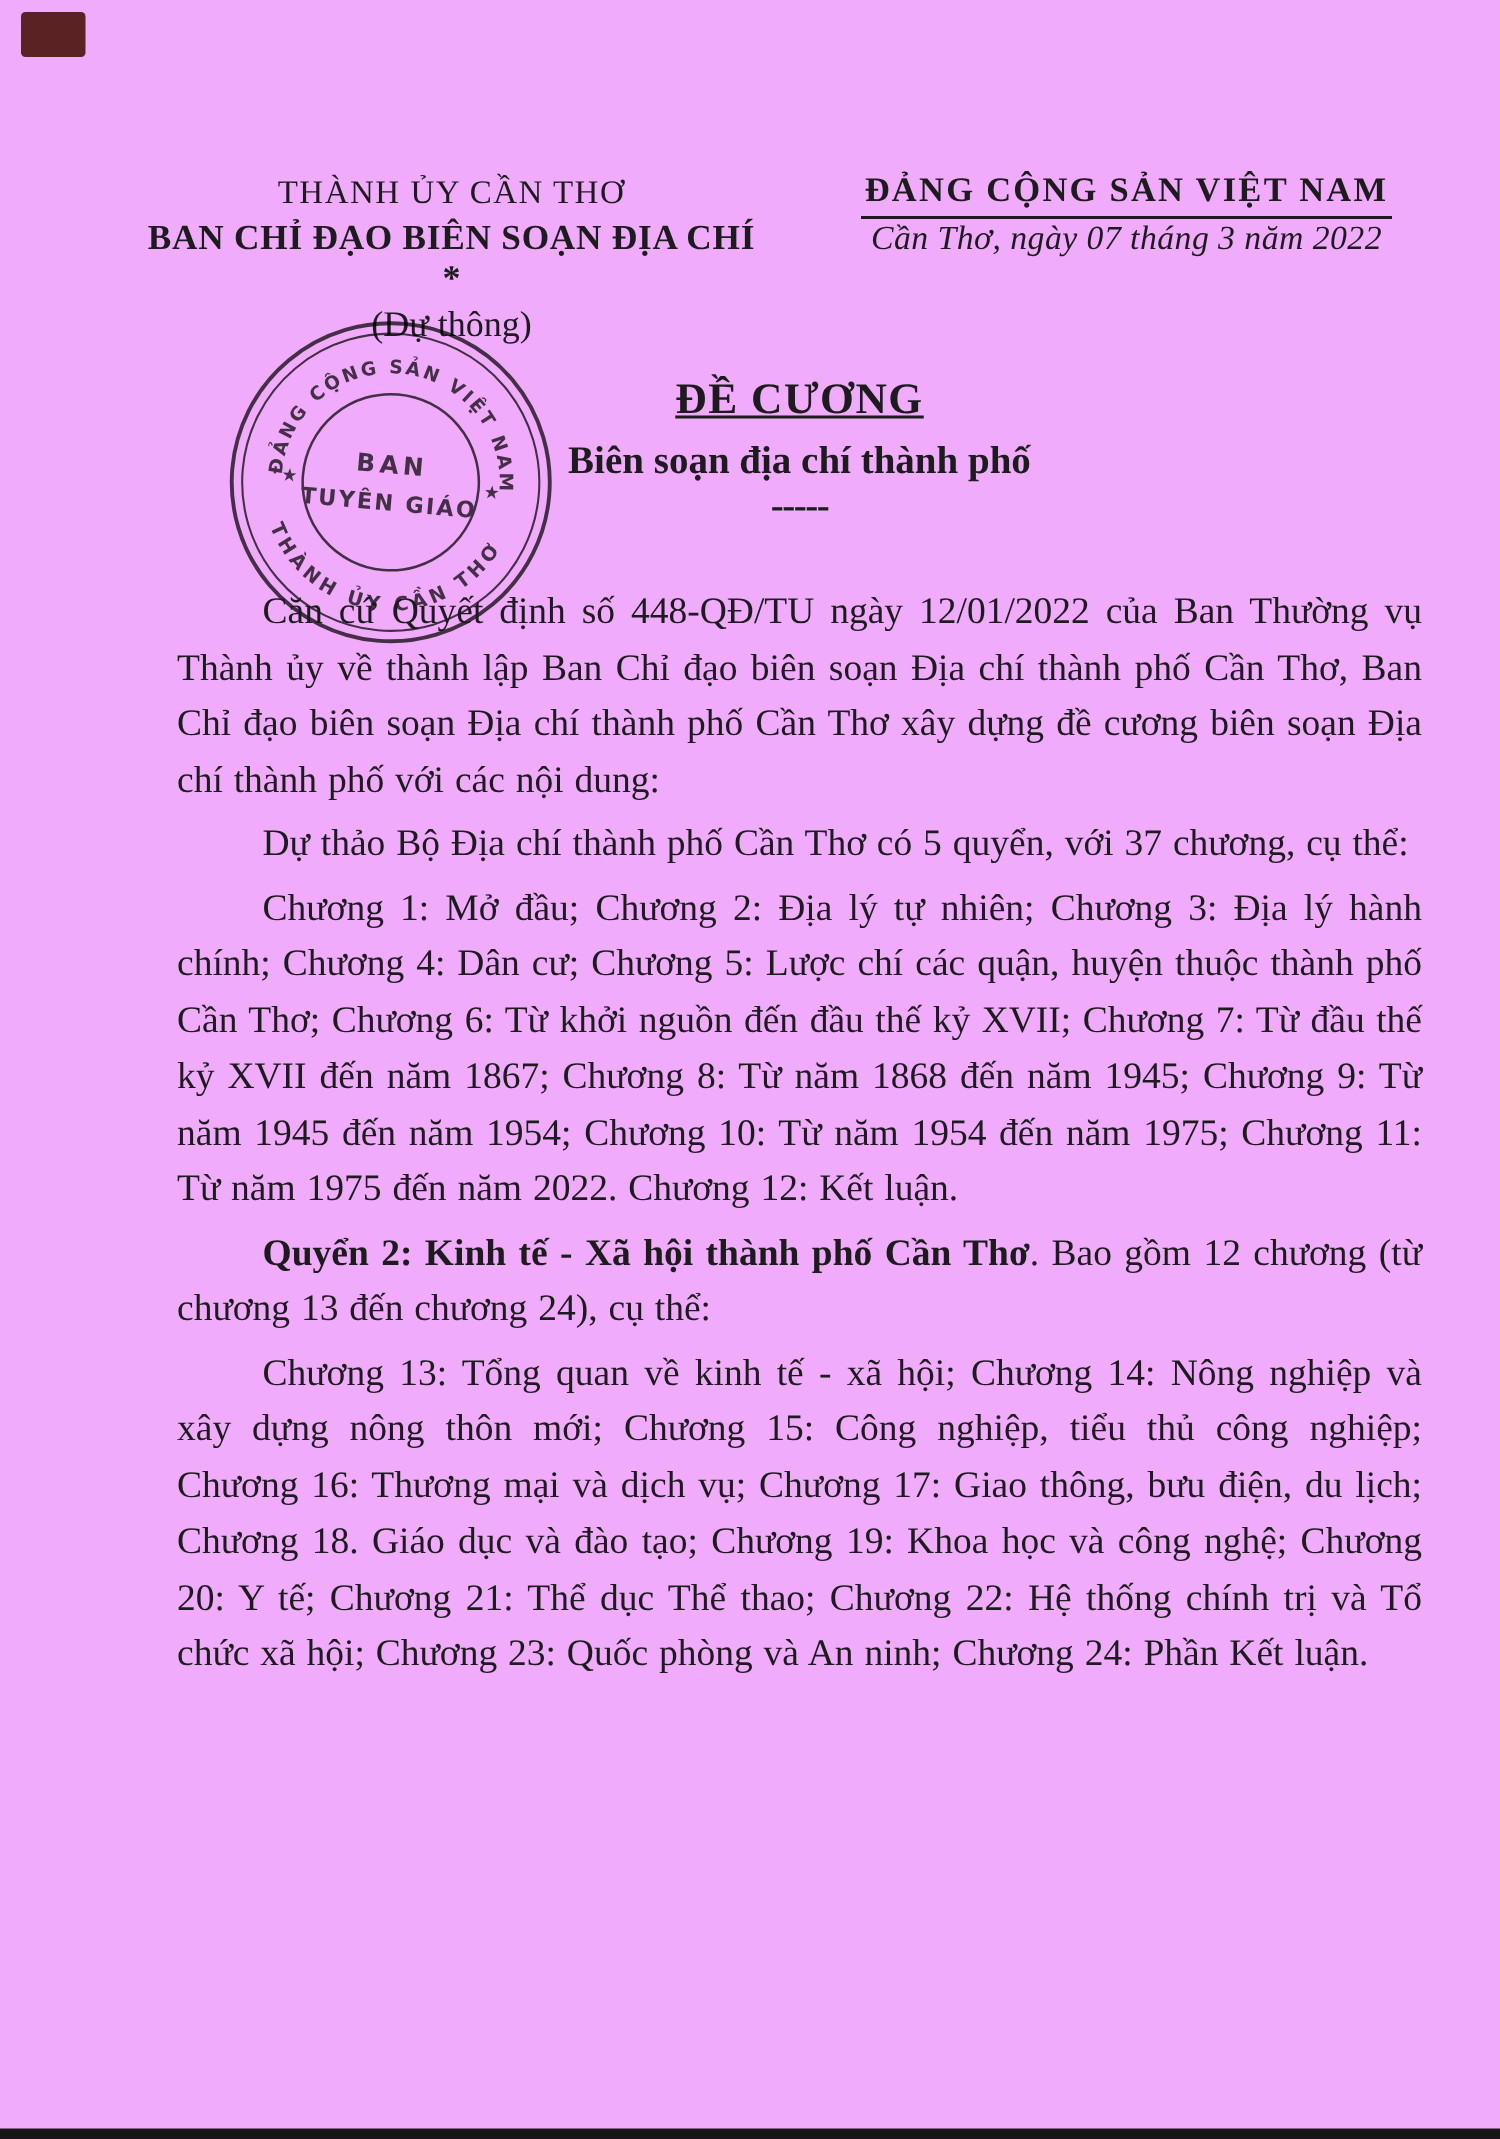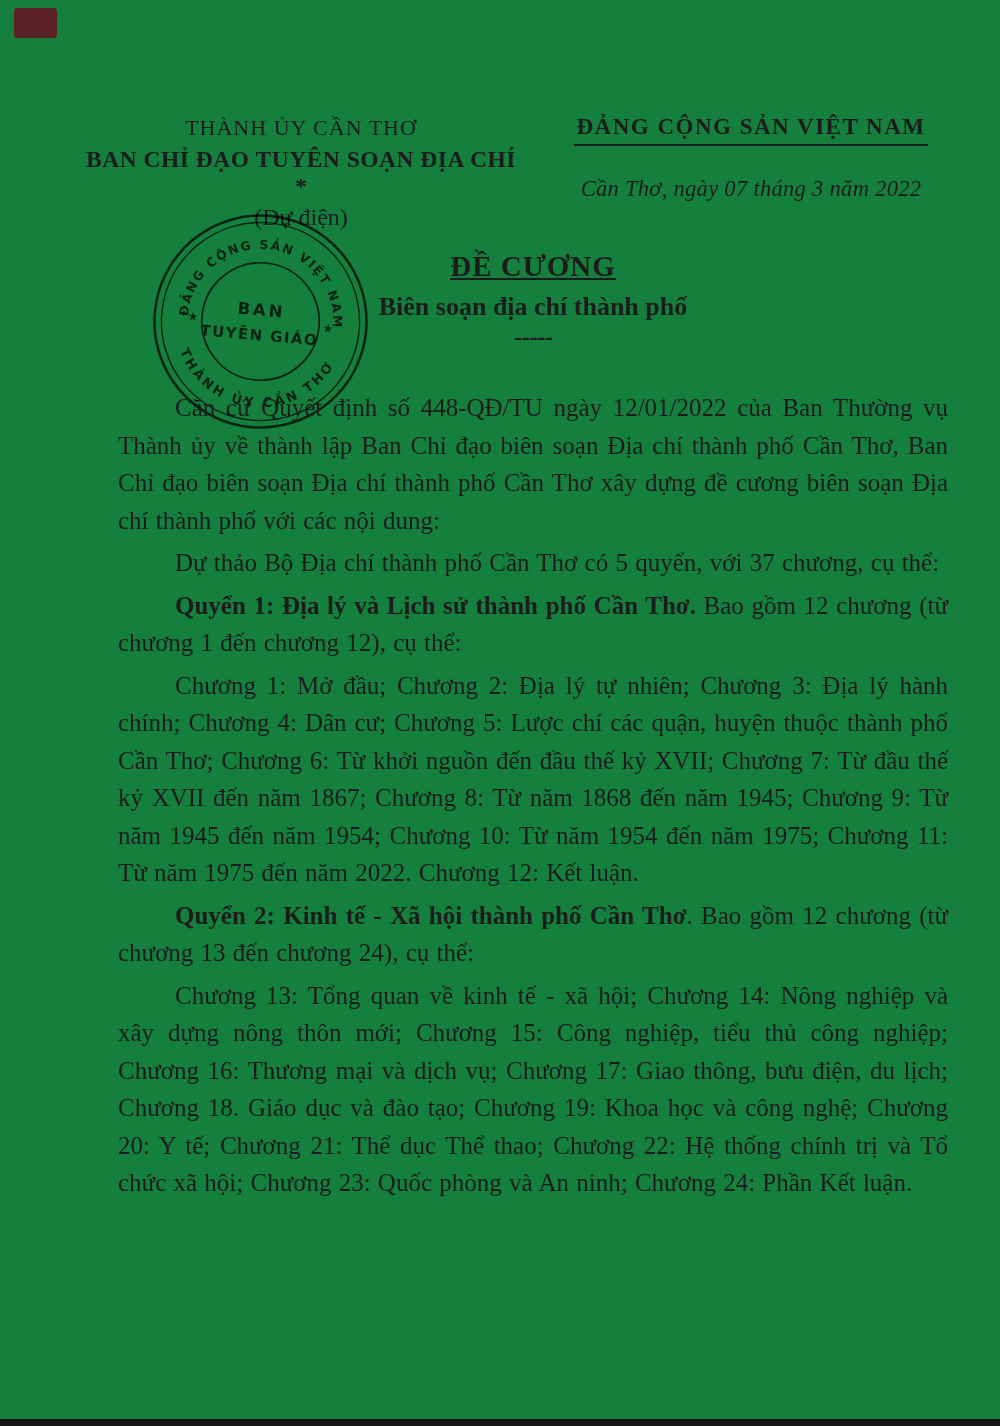--- a/index.html
+++ b/index.html
@@ -4,21 +4,21 @@
 <style>
   html,body{margin:0;padding:0;}
   body{
     width:1000px;height:1426px;
     background:#ffffff;
     font-family:"Liberation Serif","DejaVu Serif",serif;
     color:#1c1c1c;
     position:relative;
     overflow:hidden;
   }
-  .page{position:absolute;inset:0;background:#15803d;}
+  .page{position:absolute;inset:0;background:#f0abfc;}
   .corner-mark{
     position:absolute;left:14px;top:8px;width:43px;height:30px;
     border-radius:3px;
   }
   
   .header-left{
     position:absolute;top:114px;left:58px;width:486px;
     text-align:center;line-height:1.25;
   }
   .agency-parent{
@@ -33,21 +33,21 @@
     position:absolute;top:114px;left:545px;width:412px;
     text-align:center;
   }
   .party-name{
     display:inline-block;
     font-size:23px;font-weight:700;letter-spacing:1.5px;
     border-bottom:2.5px solid #1c1c1c;
     padding:0 2px 4px 2px;
   }
   .date-line{
-    font-size:22.5px;font-style:italic;margin-top:30px;letter-spacing:.3px;
+    font-size:22.5px;font-style:italic;margin-top:0;letter-spacing:.3px;
   }
   
   .stamp{
     position:absolute;left:151px;top:212px;width:219px;height:219px;
     transform:rotate(5deg);
     opacity:.88;
     mix-blend-mode:multiply;
     pointer-events:none;
   }
   .stamp text{fill:#2e2d2b;}
@@ -81,23 +81,23 @@
 </style>
 </head>
 <body>
 
 <div class="page">
 
   <div class="corner-mark" style="background:#5a2222;"></div>
 
   <div class="header-left">
     <div class="agency-parent">THÀNH ỦY CẦN THƠ</div>
-    <div class="agency-name">BAN CHỈ ĐẠO TUYÊN SOẠN ĐỊA CHÍ</div>
+    <div class="agency-name">BAN CHỈ ĐẠO BIÊN SOẠN ĐỊA CHÍ</div>
     <div class="star-sep">*</div>
-    <div class="draft-note">(Dự điện)</div>
+    <div class="draft-note">(Dự thông)</div>
   </div>
 
   <div class="header-right">
     <div>
       <span class="party-name">ĐẢNG CỘNG SẢN VIỆT NAM</span>
     </div>
     <div class="date-line">Cần Thơ, ngày 07 tháng 3 năm 2022</div>
   </div>
 
   <svg class="stamp" viewBox="0 0 220 220">
@@ -122,20 +122,19 @@
 
   <div class="doc-title">
     <div class="t1">ĐỀ CƯƠNG</div>
     <div class="t2">Biên soạn địa chí thành phố</div>
     <div class="t3">-----</div>
   </div>
 
   <div class="body-text">
     <p><span class="lead"></span><span>Căn cứ Quyết định số 448-QĐ/TU ngày 12/01/2022 của Ban Thường vụ Thành ủy về thành lập Ban Chỉ đạo biên soạn Địa chí thành phố Cần Thơ, Ban Chỉ đạo biên soạn Địa chí thành phố Cần Thơ xây dựng đề cương biên soạn Địa chí thành phố với các nội dung:</span></p>
     <p><span class="lead"></span><span>Dự thảo Bộ Địa chí thành phố Cần Thơ có 5 quyển, với 37 chương, cụ thể:</span></p>
-    <p><span class="lead">Quyển 1: Địa lý và Lịch sử thành phố Cần Thơ.</span><span> Bao gồm 12 chương (từ chương 1 đến chương 12), cụ thể:</span></p>
     <p><span class="lead"></span><span>Chương 1: Mở đầu; Chương 2: Địa lý tự nhiên; Chương 3: Địa lý hành chính; Chương 4: Dân cư; Chương 5: Lược chí các quận, huyện thuộc thành phố Cần Thơ; Chương 6: Từ khởi nguồn đến đầu thế kỷ XVII; Chương 7: Từ đầu thế kỷ XVII đến năm 1867; Chương 8: Từ năm 1868 đến năm 1945; Chương 9: Từ năm 1945 đến năm 1954; Chương 10: Từ năm 1954 đến năm 1975; Chương 11: Từ năm 1975 đến năm 2022. Chương 12: Kết luận.</span></p>
     <p><span class="lead">Quyển 2: Kinh tế - Xã hội thành phố Cần Thơ</span><span>. Bao gồm 12 chương (từ chương 13 đến chương 24), cụ thể:</span></p>
     <p><span class="lead"></span><span>Chương 13: Tổng quan về kinh tế - xã hội; Chương 14: Nông nghiệp và xây dựng nông thôn mới; Chương 15: Công nghiệp, tiểu thủ công nghiệp; Chương 16: Thương mại và dịch vụ; Chương 17: Giao thông, bưu điện, du lịch; Chương 18. Giáo dục và đào tạo; Chương 19: Khoa học và công nghệ; Chương 20: Y tế; Chương 21: Thể dục Thể thao; Chương 22: Hệ thống chính trị và Tổ chức xã hội; Chương 23: Quốc phòng và An ninh; Chương 24: Phần Kết luận.</span></p>
   </div>
 
   <div class="bottom-bar"></div>
 </div>
 
 </body></html>

